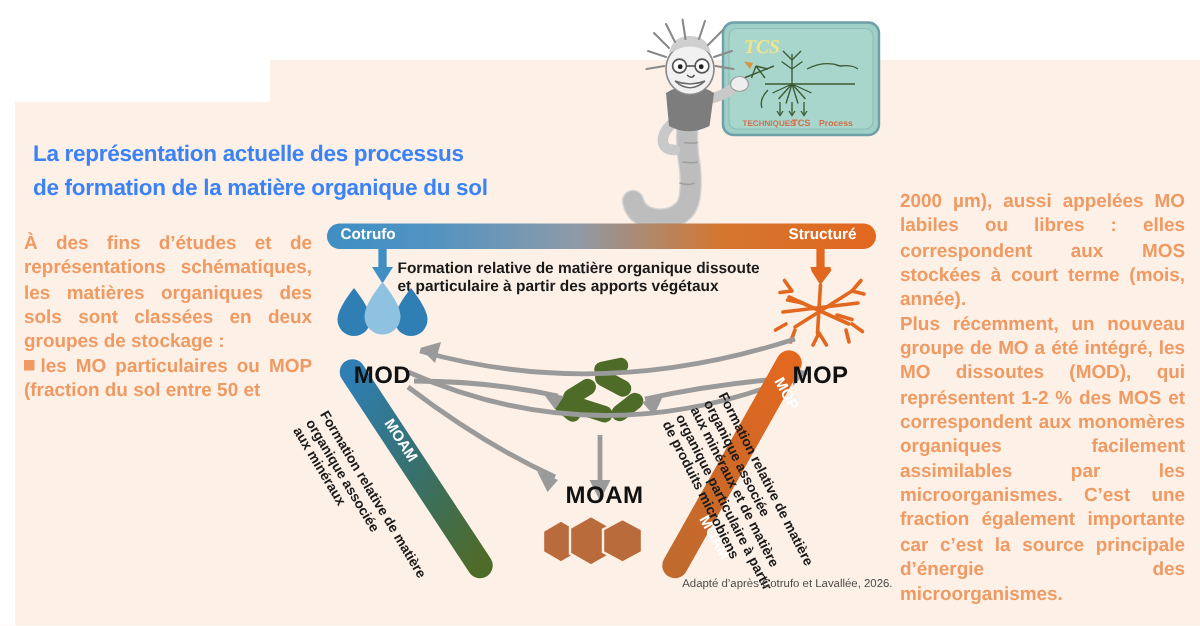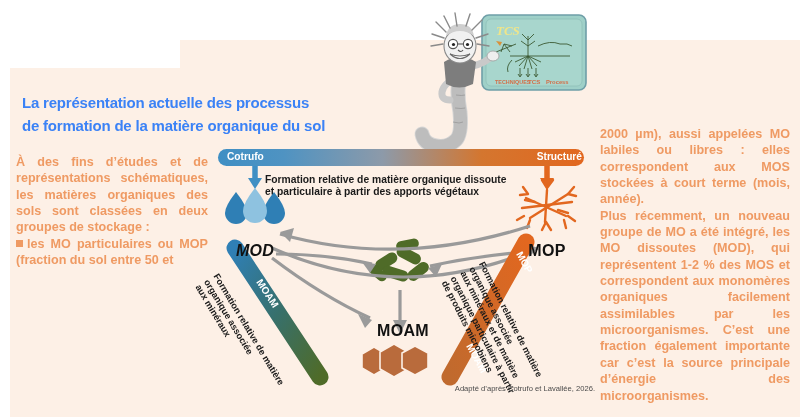--- a/index.html
+++ b/index.html
@@ -66,32 +66,32 @@
 
   .gradbar {
     position:absolute; left:8px; top:17px; width:366px; height:17px;
     border-radius:9px;
     background:linear-gradient(to right,#3f8fc4 0%,#4f93c2 18%,#8d9aa9 45%,#d4762f 72%,#e2671f 100%);
   }
   .gradbar .lbl {
     position:absolute; top:2px; color:#ffffff; font-size:10.2px; font-weight:bold;
   }
   .gradbar .lbl.left  { left:9px; }
-  .gradbar .lbl.right { right:2px; }
+  .gradbar .lbl.right { right:13px; }
 
   .midtext {
     position:absolute; left:55px; top:42px; width:272px;
     text-align:left; font-size:10.3px; line-height:12.3px;
     font-weight:bold; color:#1a1a1a;
   }
 
   .node-label {
     position:absolute; font-size:16px; font-weight:bold; color:#111; letter-spacing:0.3px;
   }
-  .mod-label { left:8px;  top:110px; width:74px; text-align:center;font-style:italic; }
+  .mod-label { left:8px;  top:110px; width:74px; text-align:center; }
   .mop-label { left:300px;top:110px; width:74px; text-align:center; }
   .moam-label{ left:150px;top:190px; width:86px; text-align:center; }
   .micro-label{
     position:absolute; left:128px; top:144px; width:132px; text-align:center;
     font-size:10.8px; font-weight:bold; color:#1a1a1a;
   }
 
   .credit {
     position:absolute; left:215px; top:252px; width:170px;
     font-size:7.6px; color:#4a4a4a; text-align:right;

